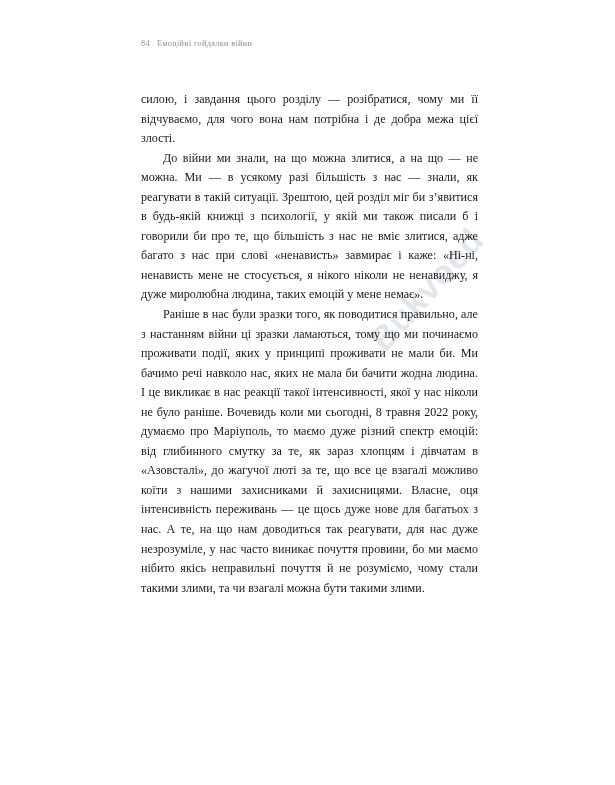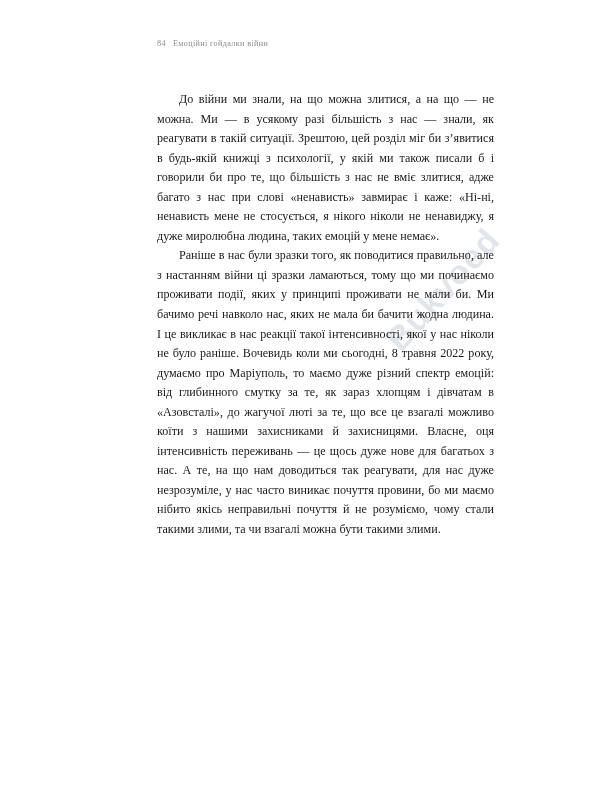--- a/index.html
+++ b/index.html
@@ -7,21 +7,20 @@
     padding: 0;
     background: #ffffff;
   }
   #page {
     position: relative;
     width: 521px;
     height: 785px;
     background: #ffffff;
     overflow: hidden;
     font-family: "Liberation Serif", "DejaVu Serif", serif;
-    margin-left: 16px;
   }
 
   
   #running-header {
     position: absolute;
     left: 141px;
     top: 38px;
     width: 340px;
     font-size: 8.2px;
     letter-spacing: 0.35px;
@@ -92,17 +91,18 @@
 
   <div id="running-header">
     <span class="folio">84</span><span>Емоційні гойдалки війни</span>
   </div>
 
   <div id="watermark">
     <div class="wm-text">Bukvoed</div>
   </div>
 
   <div id="text-block">
+    <p class="no-indent">силою, і завдання цього розділу — розібратися, чому ми її відчуваємо, для чого вона нам потрібна і де добра межа цієї злості.</p>
     <p>До війни ми знали, на що можна злитися, а на що — не можна. Ми — в усякому разі більшість з нас — знали, як реагувати в такій ситуації. Зрештою, цей розділ міг би з’явитися в будь-якій книжці з психології, у якій ми також писали б і говорили би про те, що більшість з нас не вміє злитися, адже багато з нас при слові «ненависть» завмирає і каже: «Ні-ні, ненависть мене не стосується, я нікого ніколи не ненавиджу, я дуже миролюбна людина, таких емоцій у мене немає».</p>
     <p><b>Раніше в нас були зразки того, як поводитися правильно, але з настанням війни ці зразки ламаються</b><span>, тому що ми починаємо проживати події, яких у принципі проживати не мали би. Ми бачимо речі навколо нас, яких не мала би бачити жодна людина. І це викликає в нас реакції такої інтенсивності, якої у нас ніколи не було раніше. Вочевидь коли ми сьогодні, 8 травня 2022 року, думаємо про Маріуполь, то маємо дуже різний спектр емоцій: від глибинного смутку за те, як зараз хлопцям і дівчатам в «Азовсталі», до жагучої люті за те, що все це взагалі можливо коїти з нашими захисниками й захисницями. Власне, оця інтенсивність переживань — це щось дуже нове для багатьох з нас. А те, на що нам доводиться так реагувати, для нас дуже незрозуміле, у нас часто виникає почуття провини, бо ми маємо нібито якісь неправильні почуття й не розуміємо, чому стали такими злими, та чи взагалі можна бути такими злими.</span></p>
   </div>
 
 </div>
 
 </body></html>

